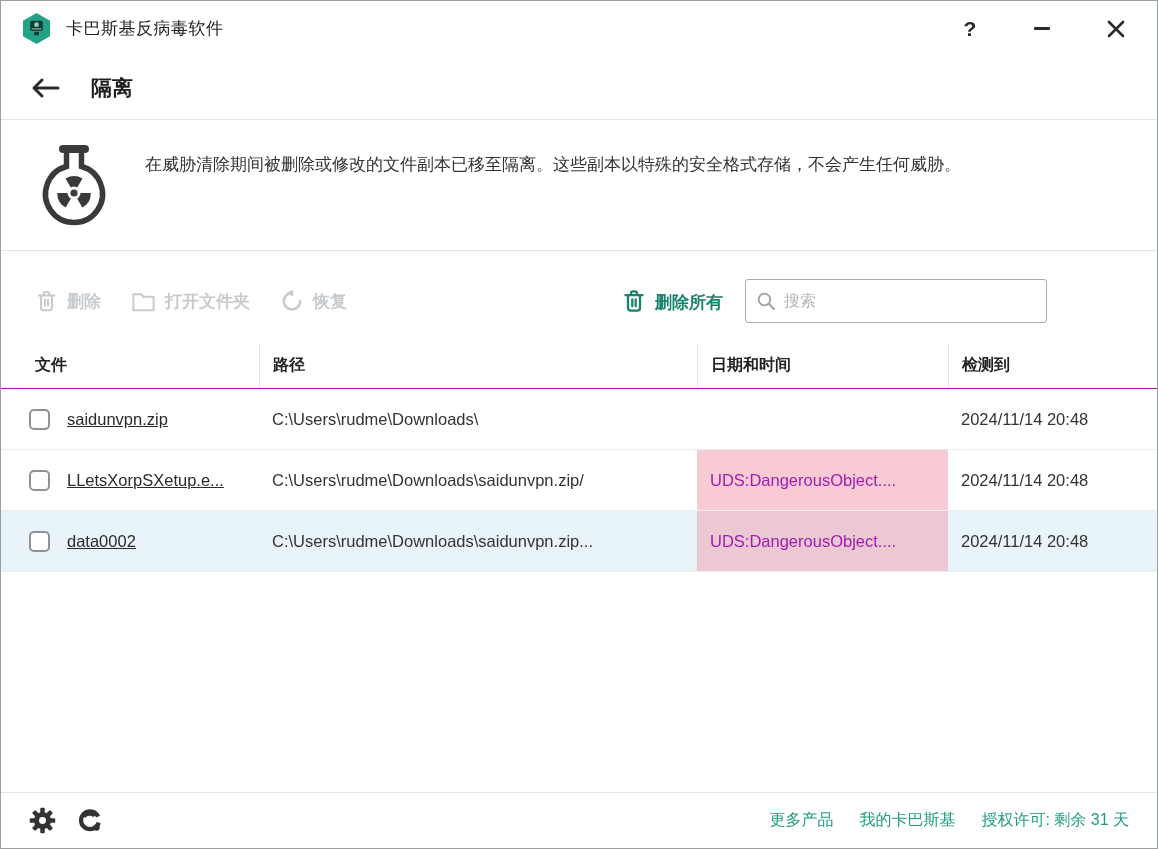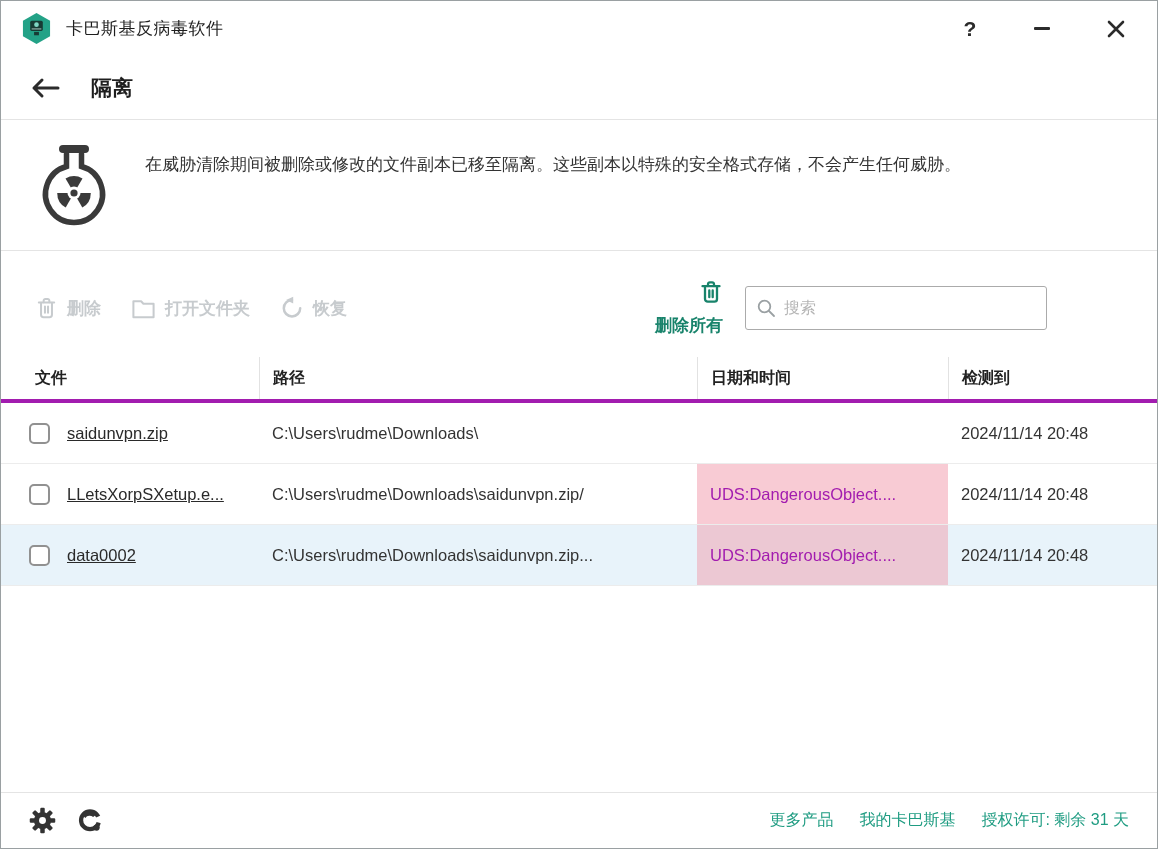--- a/index.html
+++ b/index.html
@@ -30,32 +30,32 @@
           border-bottom:1px solid #e4e4e4; flex:0 0 auto; }
   .flask { flex:0 0 auto; }
   .info-text { font-size:17px; line-height:29px; color:#333333; padding-top:8px; }
   
   .toolbar { display:flex; align-items:center; padding:28px 60px 20px 34px; flex:0 0 auto; }
   .tool-group-left { display:flex; align-items:center; gap:30px; }
   .tool-btn { display:flex; align-items:flex-end; gap:9px; background:none; border:none;
               font-size:17px; font-weight:700; cursor:default;
               font-family:Liberation Sans, sans-serif; }
   .tool-btn.disabled { color:#c7cbce; }
-  .tool-btn.accent { color:#18836b; cursor:pointer;flex-direction:column; }
+  .tool-btn.accent { color:#18836b; cursor:pointer; }
   .toolbar-spacer { flex:1; }
   .delete-all { margin-right:22px; }
   .search-wrap { position:relative; width:352px; }
   .search-input { width:302px; height:44px; border:1px solid #ababab; border-radius:3px;
                   padding:0 12px 0 38px; font-size:16px; color:#333; outline:none;
                   font-family:"Liberation Sans","DejaVu Sans",sans-serif; }
   .search-input::placeholder { color:#b5b5b5; }
   .search-icon { position:absolute; left:11px; top:12px; }
   
   .grid-row { display:grid; grid-template-columns:258px 438px 251px 211px; }
-  .thead { height:46px; border-bottom:4px solid #a21caf; flex:0 0 auto; }
+  .thead { height:46px; border-bottom:1px solid #a21caf; flex:0 0 auto; }
   .th { display:flex; align-items:center; font-size:16px; font-weight:700; color:#222; }
   .th + .th { border-left:1px solid #e2e2e2; }
   .th-file { padding-left:34px; }
   .th-path, .th-detected, .th-datetime { padding-left:13px; }
   .trow { height:61px; border-bottom:1px solid #ececec; cursor:default; }
   .trow.selected { background:#e8f3fa; }
   .td { display:flex; align-items:center; font-size:16.5px; color:#333; overflow:hidden; white-space:nowrap; }
   .td-file { padding-left:28px; gap:17px; color:#2a2a2a;text-decoration:underline; }
   .td-path, .td-detected, .td-datetime { padding-left:13px; }
   .td-detected.danger { background:#f8cbd4; color:#a21caf; }

